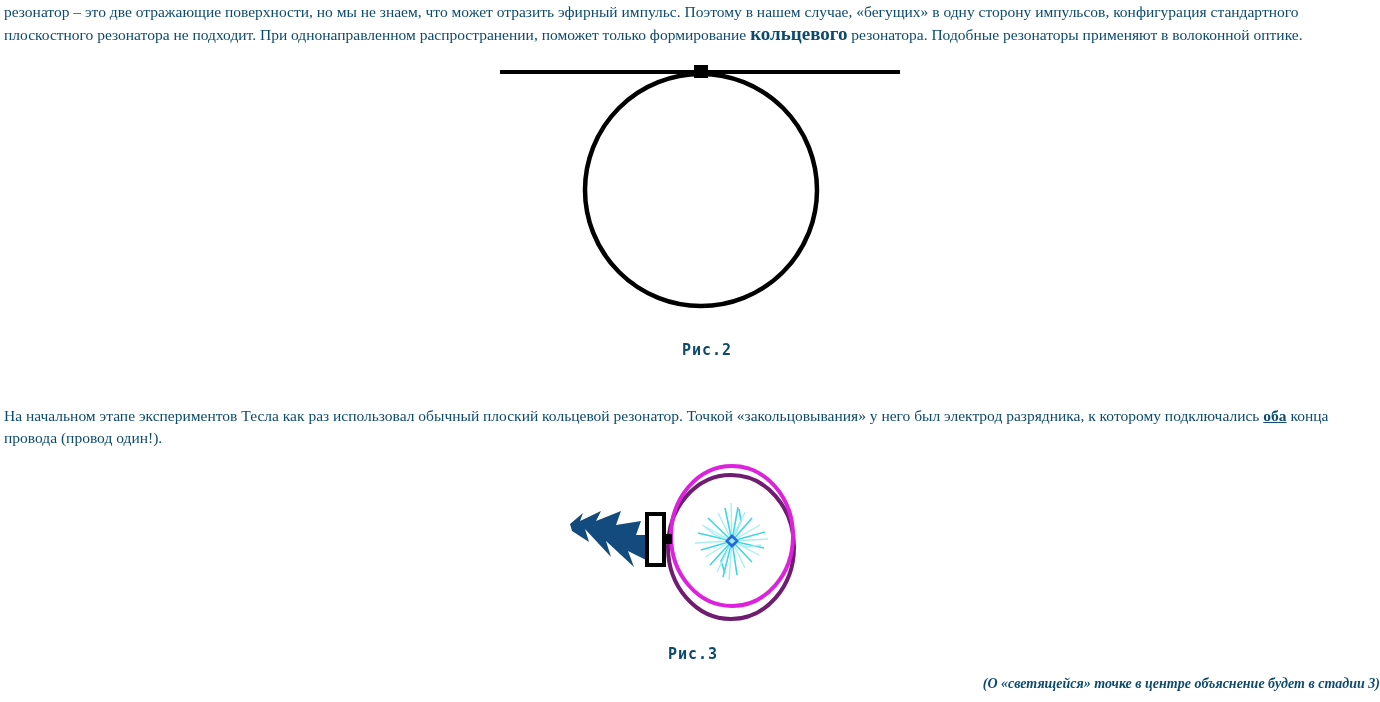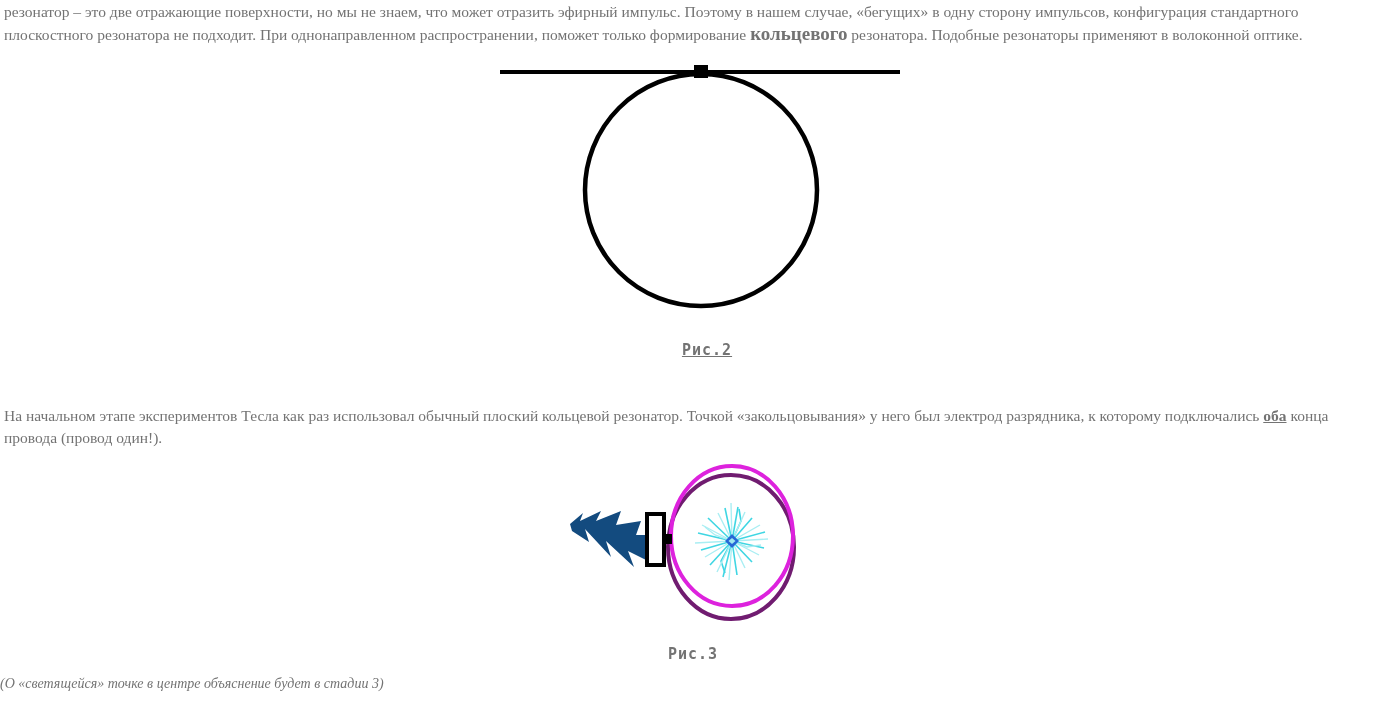--- a/index.html
+++ b/index.html
@@ -2,21 +2,21 @@
 <html><head>
 <meta charset="utf-8">
 <style>
   html, body { margin: 0; padding: 0; background: #ffffff; }
   #page {
     position: relative;
     width: 1380px;
     height: 702px;
     background: #ffffff;
     font-family: "Liberation Serif", serif;
-    color: #737373;
+    color: #0c4a6e;
     overflow: hidden;
   }
   .para {
     position: absolute;
     left: 4px;
     right: 6px;
     font-size: 15.5px;
     line-height: 22px;
   }
   #para1 { top: 1px; }
@@ -24,30 +24,31 @@
   .big-bold { font-weight: bold; font-size: 19px; }
   .bold-underline { font-weight: bold; text-decoration: underline; }
   .fig-label {
     position: absolute;
     font-family: "DejaVu Sans Mono", "Liberation Mono", monospace;
     font-weight: bold;
     font-size: 15px;
     letter-spacing: 1px;
     text-align: center;
   }
-  #fig2-label { top: 341px; left: 457px; width: 500px; text-decoration: underline; }
+  #fig2-label { top: 341px; left: 457px; width: 500px; }
   #fig3-label { top: 645px; left: 555px; width: 276px; }
   #fig3-note {
     position: absolute;
     top: 676px;
     left: 0;
     width: 1380px;
-    text-align: left;
+    text-align: right;
     font-style: italic;
     font-size: 14px;
+    font-weight: bold;
   }
   .figsvg { position: absolute; }
   #fig2-svg { left: 450px; top: 55px; }
   #fig3-svg { left: 555px; top: 455px; }
   polyline { fill: none; }
 </style>
 </head>
 <body>
 
 <div id="page">

